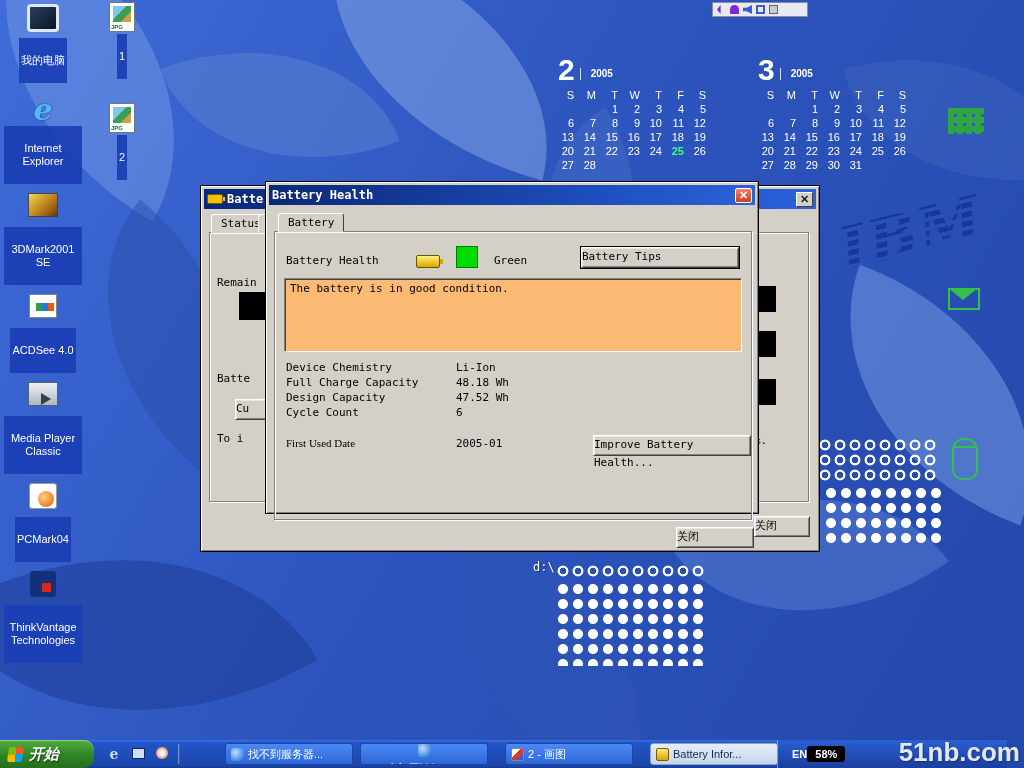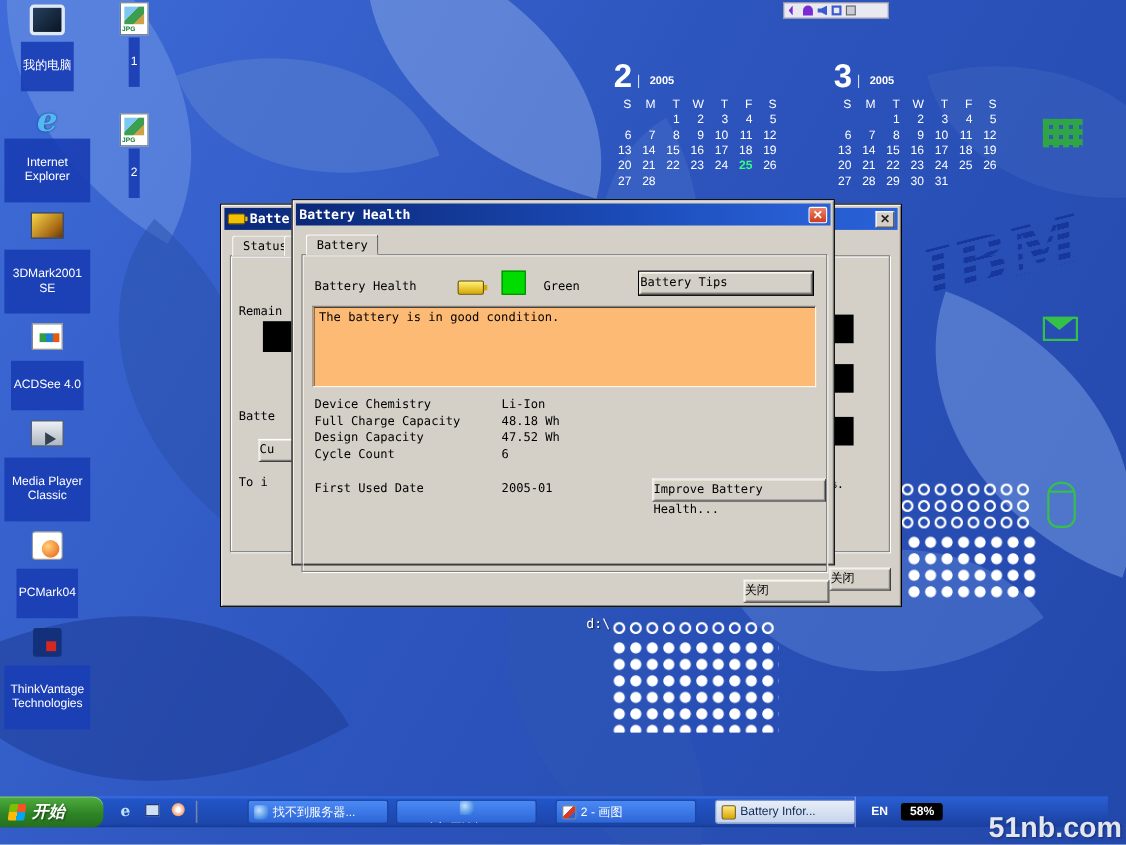--- a/index.html
+++ b/index.html
@@ -122,21 +122,21 @@
     background:#00dc00; border:1px solid #008000; }
   .frow { display:flex; height:15px; font:11px "DejaVu Sans Mono", monospace;align-items:center; }
   .frow .flabel { width:170px; }
 
   
   .mini-toolbar { position:absolute; left:712px; top:2px; width:96px; height:15px;
     background:#e9e9f2; border:1px solid #8a8aa0; display:flex; align-items:center; gap:4px; padding:0 4px; }
   .mini-ic { width:9px; height:9px; flex:none; }
 
   
-  #taskbar { position:absolute; left:0; bottom:16px; width:1007px; height:28px;
+  #taskbar { position:absolute; left:0; bottom:0; width:1007px; height:28px;
     background:linear-gradient(#3a71e8,#2255c8 10%,#1c46ab 90%,#153a92); z-index:40; }
   #start-btn { position:absolute; left:0; top:0; width:94px; height:28px;
     background:linear-gradient(#4fae3e,#2f8526 55%,#256e1e); border-radius:0 10px 10px 0;
     display:flex; align-items:center; gap:6px; padding-left:8px; cursor:pointer;
     box-shadow:inset 0 1px 0 rgba(255,255,255,.4); }
   #start-btn .flag { width:15px; height:15px; border-radius:2px; transform:skewX(-8deg);
     background:conic-gradient(#f35325 0 25%, #05a6f0 0 50%, #ffba08 0 75%, #81bc06 0); }
   #start-btn .start-text { color:#fff; font:bold italic 15px "Liberation Sans", sans-serif;
     text-shadow:1px 1px 2px rgba(0,0,0,.5); }
   .ql { position:absolute; top:4px; width:20px; height:20px; text-align:center; cursor:pointer;
@@ -150,21 +150,21 @@
   .taskbtn.active { background:linear-gradient(#e8eef8,#c6d4ec); color:#102a55; border-color:#8aa4c8; }
   .task-ic { width:13px; height:13px; flex:none; border-radius:2px; }
   .task-ic.ie { background:radial-gradient(circle at 35% 35%, #bfe0ff, #1565d8); }
   .task-ic.paint { background:linear-gradient(135deg,#fff 0 40%, #d83a2a 40% 70%, #2a62d8 70%); border:1px solid #888; }
   .task-ic.battery { background:linear-gradient(#ffe680,#d8a800); border:1px solid #7a5c00; }
   #tray { position:absolute; right:0; top:0; width:230px; height:28px;
     background:linear-gradient(#2a5fd4,#1a3f9e); border-left:1px solid rgba(255,255,255,.45);
     display:flex; align-items:center; }
   #tray-lang { color:#fff; font:bold 11px "Liberation Sans", sans-serif; margin-left:14px; cursor:pointer; }
   #tray-batt { background:#000; color:#fff; font:bold 11px "Liberation Sans", sans-serif;
-    border-radius:3px; padding:2px 8px; margin-left:12px; cursor:pointer; }
+    border-radius:3px; padding:2px 8px; cursor:pointer; }
   #watermark { position:absolute; right:4px; bottom:0; z-index:50;
     font:bold 26px "Liberation Sans", sans-serif; color:rgba(255,255,255,.88);
     text-shadow:1px 1px 2px rgba(0,0,0,.35); pointer-events:none; }
 </style>
 </head>
 <body>
 
 <div id="screen">
 
   <div>
@@ -408,21 +408,21 @@
         <div class="frow">
      <span class="flabel">Design Capacity</span>
      <span class="fvalue">47.52 Wh</span>
    </div>
         <div class="frow">
      <span class="flabel">Cycle Count</span>
      <span class="fvalue">6</span>
    </div>
       </div>
 
-    <div class="mono-label" style="left:20px;top:255px;">First Used Date</div>
+    <div class="mono-label" style="left:20px;top:255px;font-family:Liberation Serif, serif;">First Used Date</div>
     <div class="mono-label" style="left:190px;top:255px;">2005-01</div>
     <div class="btn95" style="left:315px;top:253px;width:158px;height:21px;margin-left:12px;">Improve Battery Health...</div>
 
     <div class="btn95" style="left:410px;top:345px;width:78px;height:21px;">关闭</div>
   </div>
 
   <div id="taskbar">
     <div id="start-btn">
       <span class="flag"></span>
       <span class="start-text">开始</span>

